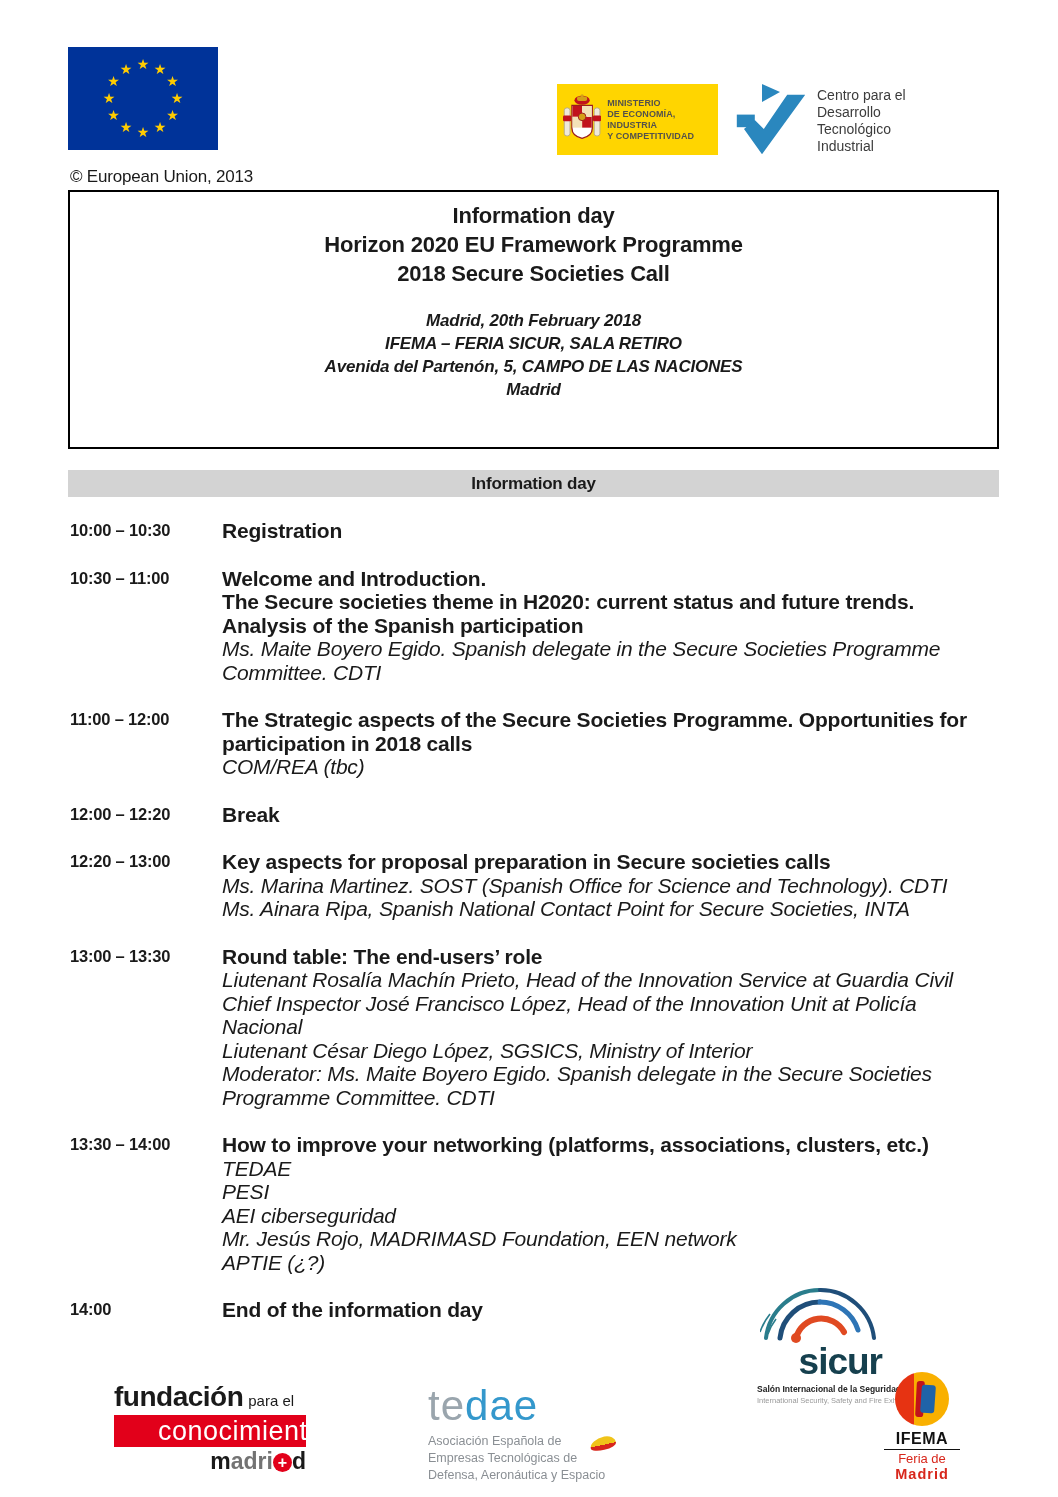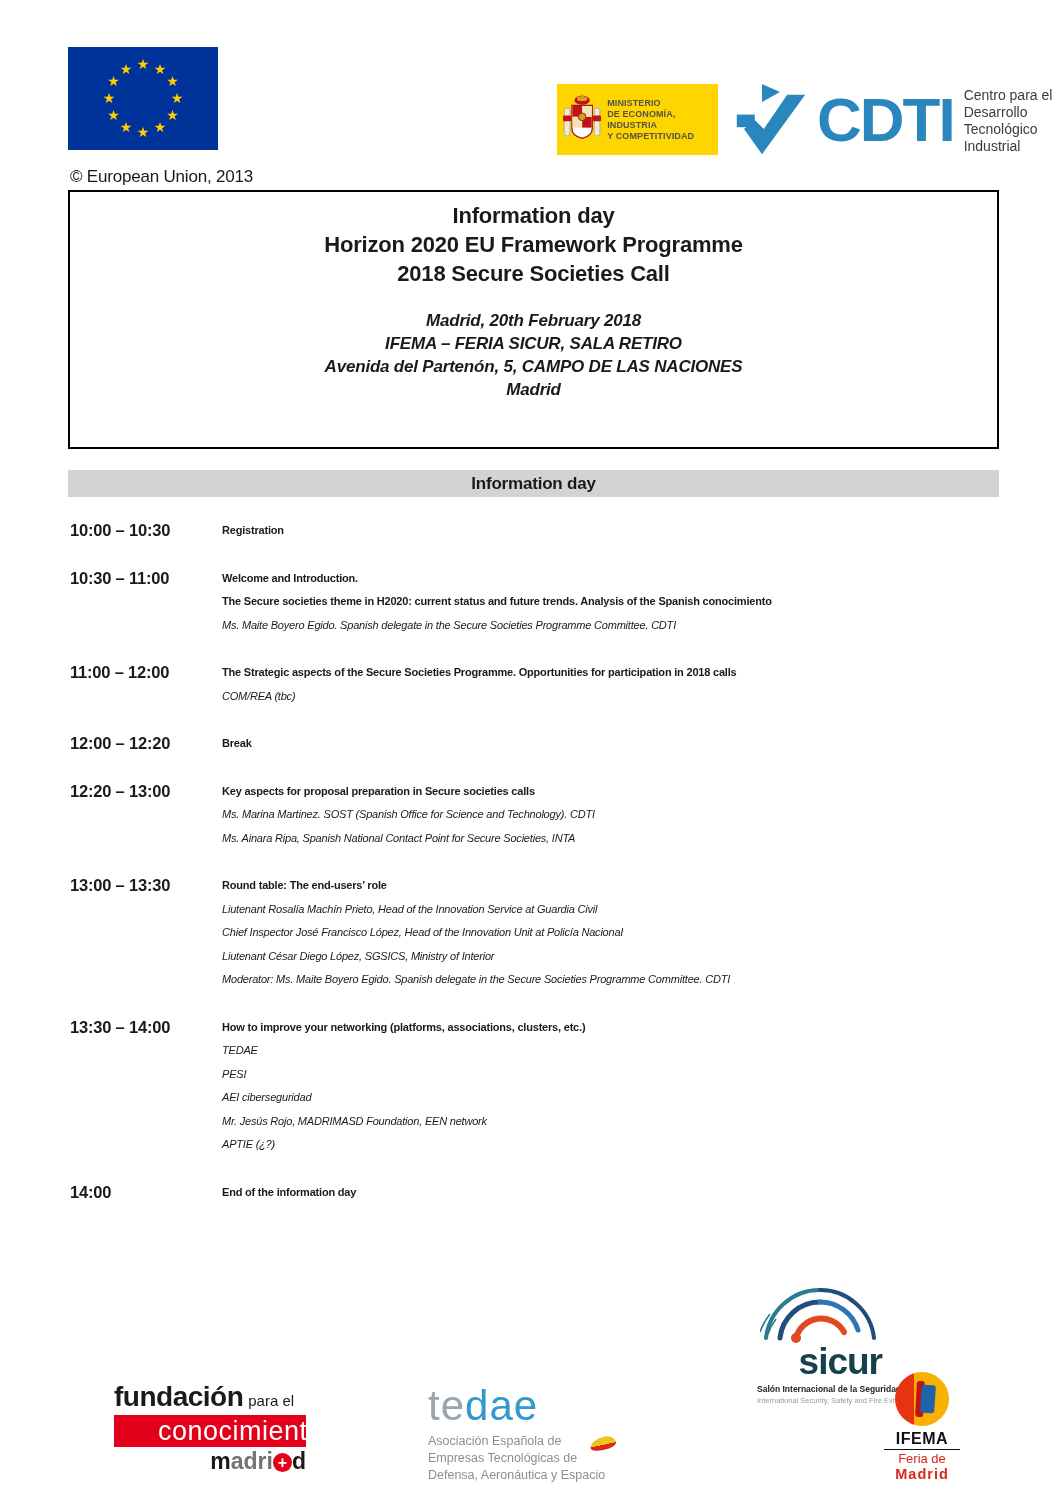--- a/index.html
+++ b/index.html
@@ -81,21 +81,21 @@
 
   
   .schedule {
     position:absolute; left:70px; top:519px; width:928px;
   }
   .sched-row { display:flex; margin-bottom:24px; }
   .sched-time {
     width:152px; flex-shrink:0;
     font-size:16.5px; font-weight:bold; line-height:23.5px; letter-spacing:-0.2px;
   }
-  .sched-content { flex:1; font-size:11px; line-height:23.5px; letter-spacing:-0.2px; }
+  .sched-content { flex:1; font-size:21px; line-height:23.5px; letter-spacing:-0.2px; }
   .bold-line { font-weight:bold; }
   .italic-line { font-style:italic; }
 
   
   .fundacion {
     position:absolute; left:114px; top:1381px; width:192px;
   }
   .fund-line1 { white-space:nowrap; }
   .fund-word1 { font-size:28px; font-weight:bold; color:#1a1a1a; letter-spacing:-0.5px; }
   .fund-word2 { font-size:15px; color:#1a1a1a; margin-left:5px; }
@@ -198,21 +198,20 @@
 DE ECONOMÍA, INDUSTRIA
 Y COMPETITIVIDAD</div>
   </div>
 
   <div class="cdti">
     <svg width="72" height="76" viewBox="0 0 80 84" fill="#2a87be">
       <polygon points="2,36 22,36 22,50 2,50"></polygon>
       <polygon points="30,2 50,11 30,22"></polygon>
       <polygon points="10,52 30,80 78,14 58,14 32,52 22,42"></polygon>
     </svg>
-    <div class="cdti-acronym">CDTI</div>
     <div class="cdti-name">Centro para el
 Desarrollo
 Tecnológico
 Industrial</div>
   </div>
 
   <div class="title-box">
     <div class="title-line">Information day</div>
     <div class="title-line">Horizon 2020 EU Framework Programme</div>
     <div class="title-line">2018 Secure Societies Call</div>
@@ -232,21 +231,21 @@
       <div class="sched-row">
         <div class="sched-time">10:00 – 10:30</div>
         <div class="sched-content">
           <div class="bold-line">Registration</div>
         </div>
       </div>
       <div class="sched-row">
         <div class="sched-time">10:30 – 11:00</div>
         <div class="sched-content">
           <div class="bold-line">Welcome and Introduction.</div>
-          <div class="bold-line">The Secure societies theme in H2020: current status and future trends. Analysis of the Spanish conocimiento</div>
+          <div class="bold-line">The Secure societies theme in H2020: current status and future trends. Analysis of the Spanish participation</div>
           <div class="italic-line">Ms. Maite Boyero Egido. Spanish delegate in the Secure Societies Programme Committee. CDTI</div>
         </div>
       </div>
       <div class="sched-row">
         <div class="sched-time">11:00 – 12:00</div>
         <div class="sched-content">
           <div class="bold-line">The Strategic aspects of the Secure Societies Programme. Opportunities for participation in 2018 calls</div>
           <div class="italic-line">COM/REA (tbc)</div>
         </div>
       </div>

